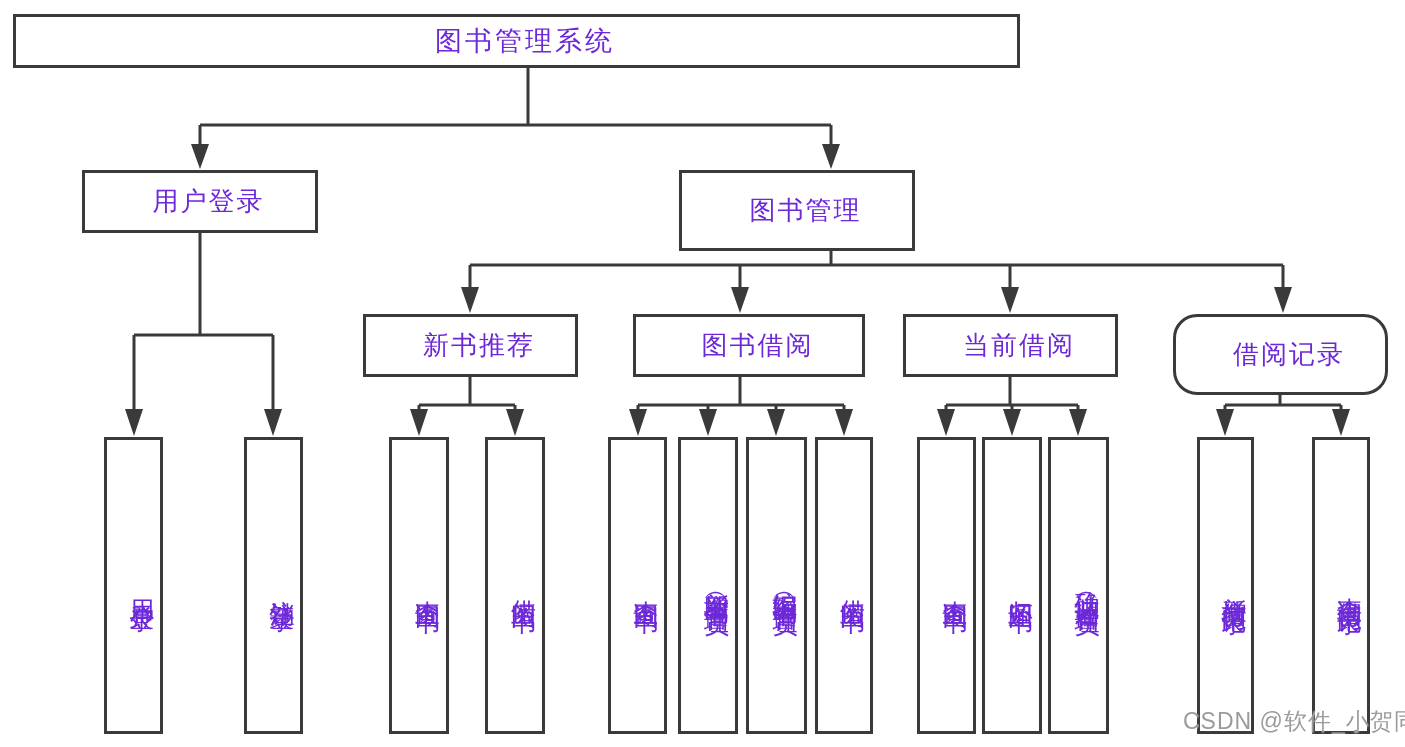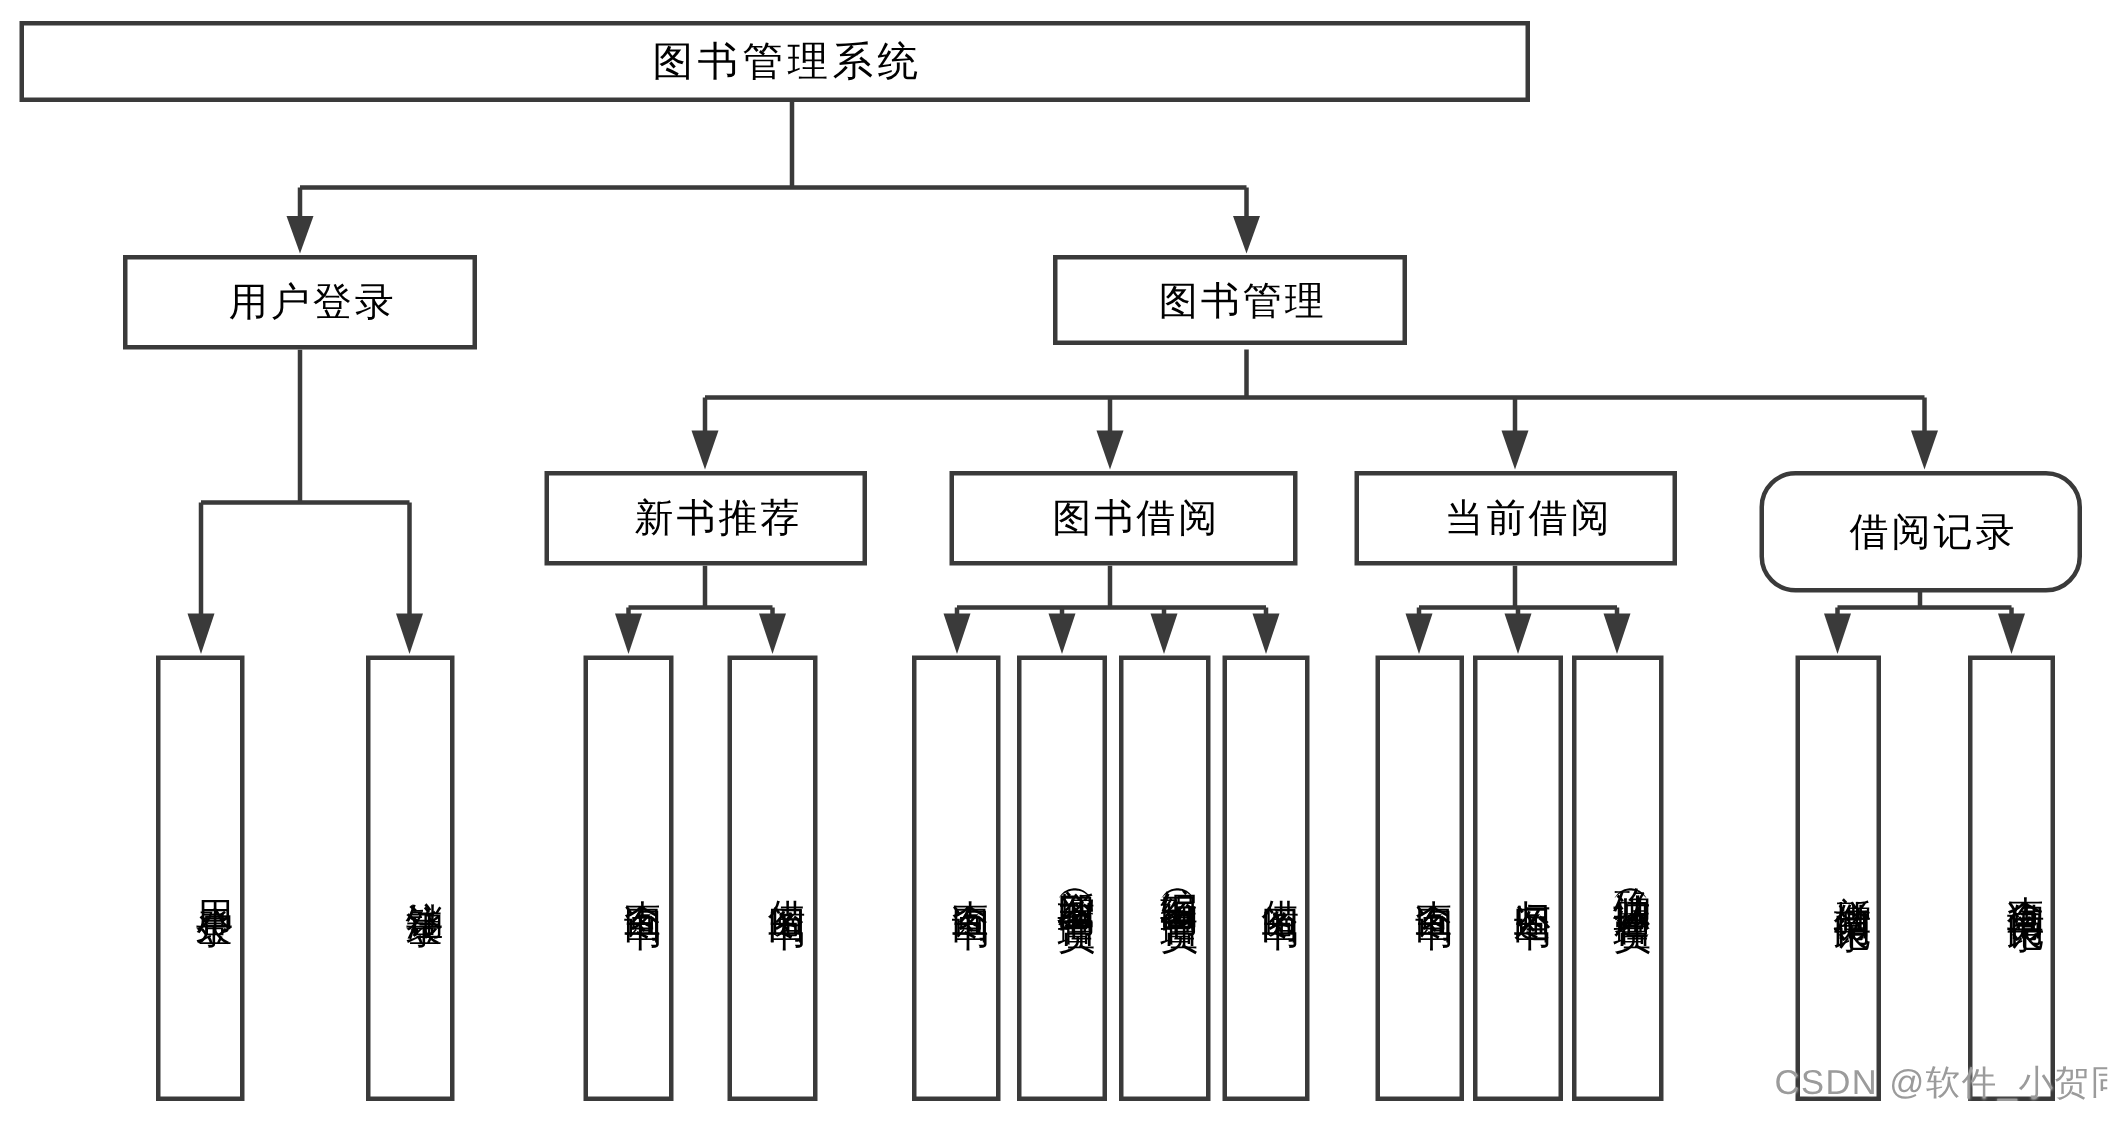--- a/index.html
+++ b/index.html
@@ -5,21 +5,21 @@
   html,body{margin:0;padding:0;background:#ffffff;}
   .stage{
     position:relative;width:1405px;height:747px;background:#ffffff;overflow:hidden;
     font-family:"Liberation Sans","DejaVu Sans",sans-serif;
   }
   .wires{position:absolute;left:0;top:0;width:1405px;height:747px;}
   .wires path{stroke:#3a3a3a;stroke-width:3;fill:none;}
   .wires polygon{fill:#3a3a3a;stroke:none;}
   .box{
     position:absolute;box-sizing:border-box;border:3px solid #3a3a3a;background:#ffffff;
-    display:flex;align-items:center;justify-content:center;color:#000000;padding-left:17px;
+    display:flex;align-items:center;justify-content:center;color:#6d28d9;padding-left:17px;
   }
   .box .lbl{white-space:nowrap;}
   .hbox .lbl{font-size:26px;letter-spacing:2px;}
   .rootbox .lbl{font-size:27px;letter-spacing:3px;}
   .leaf .lbl{
     writing-mode:vertical-rl;text-orientation:mixed;
     font-size:25px;letter-spacing:3px;line-height:1;white-space:nowrap;
   }
   .watermark{
     position:absolute;left:1183px;top:706px;z-index:5;
@@ -82,21 +82,21 @@
     </g>
   </svg>
 
   <div class="box rootbox" style="left:13px;top:14px;width:1007px;height:54px;">
     <span class="lbl">图书管理系统</span>
   </div>
 
   <div class="box hbox" style="left:82px;top:170px;width:236px;height:63px;">
     <span class="lbl">用户登录</span>
   </div>
-  <div class="box hbox" style="left:702px;top:170px;width:236px;height:60px;">
+  <div class="box hbox" style="left:679px;top:170px;width:236px;height:81px;">
     <span class="lbl">图书管理</span>
   </div>
 
   <div class="box hbox" style="left:363px;top:314px;width:215px;height:63px;">
     <span class="lbl">新书推荐</span>
   </div>
   <div class="box hbox" style="left:633px;top:314px;width:232px;height:63px;">
     <span class="lbl">图书借阅</span>
   </div>
   <div class="box hbox" style="left:903px;top:314px;width:215px;height:63px;align-items:center;">

